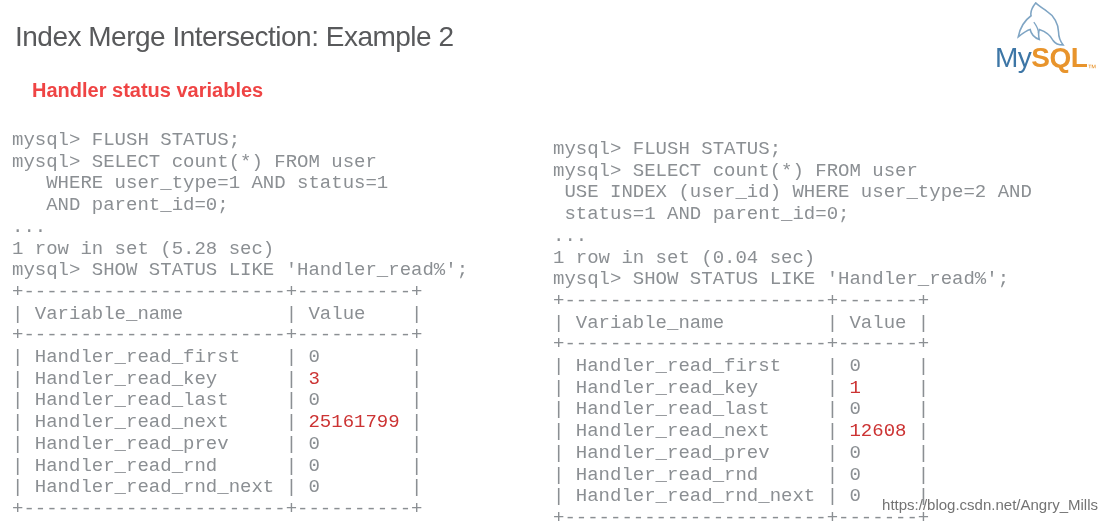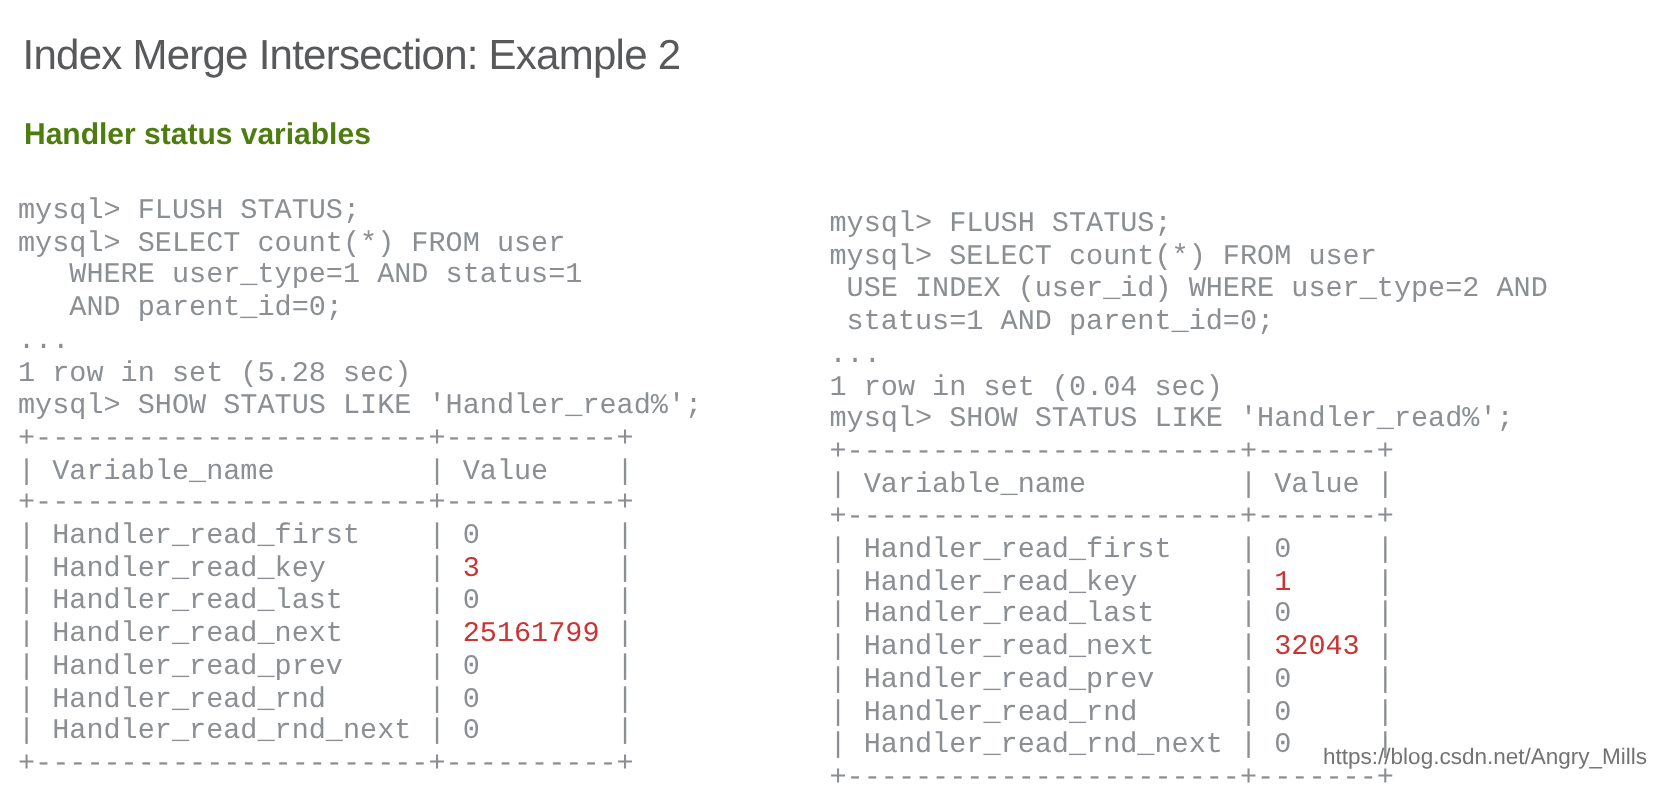--- a/index.html
+++ b/index.html
@@ -16,25 +16,25 @@
     left: 15px;
     top: 21px;
     font-size: 28px;
     font-weight: 400;
     letter-spacing: -0.5px;
     color: #58595b;
     white-space: nowrap;
   }
   .subtitle {
     position: absolute;
-    left: 16px;
+    left: 32px;
     top: 79px;
     font-size: 20px;
     font-weight: 700;
-    color: #4d7c0f;
+    color: #ef4444;
     white-space: nowrap;
   }
   .console {
     position: absolute;
     margin: 0;
     font-family: "Liberation Mono", monospace;
     font-size: 19px;
     line-height: 21.7px;
     color: #8b8f93;
     white-space: pre;
@@ -69,20 +69,29 @@
   }
 </style>
 </head>
 <body>
 
 <div class="page">
 
   <div class="title">Index Merge Intersection: Example 2</div>
   <div class="subtitle">Handler status variables</div>
 
+  <div class="logo">
+    <svg class="dolphin" width="62" height="44" viewBox="0 0 64 48" fill="none" xmlns="http://www.w3.org/2000/svg">
+      <path d="M24 1 C20 6 18 11 19 15 C12 20 7 28 5 38 C10 34 14 31 18 30 C19 35 23 39 28 41 C27 37 27 33 28 30 C34 32 40 36 43 42 C45 45 49 47 54 47 C51 43 49 38 49 33 C49 24 44 15 36 10 C32 7 27 4 24 1 Z" stroke="#7fa5c4" stroke-width="1.7" fill="#ffffff"></path>
+      <path d="M22 22 C25 26 27 30 27 34" stroke="#7fa5c4" stroke-width="1.4" fill="none"></path>
+    </svg>
+    <div class="wordmark">
+      <span class="wm-my">My</span><span class="wm-sql">SQL</span><span class="wm-tm">™</span>
+    </div>
+  </div>
 
   <pre id="console-left" class="console"><span>mysql&gt; FLUSH STATUS;</span>
 <span>mysql&gt; SELECT count(*) FROM user</span>
 <span>   WHERE user_type=1 AND status=1</span>
 <span>   AND parent_id=0;</span>
 <span>...</span>
 <span>1 row in set (5.28 sec)</span>
 <span>mysql&gt; SHOW STATUS LIKE 'Handler_read%';</span>
 <span>+-----------------------+----------+</span>
 <span>| Variable_name         | Value    |</span>
@@ -103,21 +112,21 @@
 <span> status=1 AND parent_id=0;</span>
 <span>...</span>
 <span>1 row in set (0.04 sec)</span>
 <span>mysql&gt; SHOW STATUS LIKE 'Handler_read%';</span>
 <span>+-----------------------+-------+</span>
 <span>| Variable_name         | Value |</span>
 <span>+-----------------------+-------+</span>
 <span>| Handler_read_first    | 0     |</span>
 <span>| Handler_read_key      | <span class="hl">1</span>     |</span>
 <span>| Handler_read_last     | 0     |</span>
-<span>| Handler_read_next     | <span class="hl">32043</span> |</span>
+<span>| Handler_read_next     | <span class="hl">12608</span> |</span>
 <span>| Handler_read_prev     | 0     |</span>
 <span>| Handler_read_rnd      | 0     |</span>
 <span>| Handler_read_rnd_next | 0     |</span>
 <span>+-----------------------+-------+</span>
 </pre>
 
   <div class="watermark">https://blog.csdn.net/Angry_Mills</div>
 
 </div>
 

